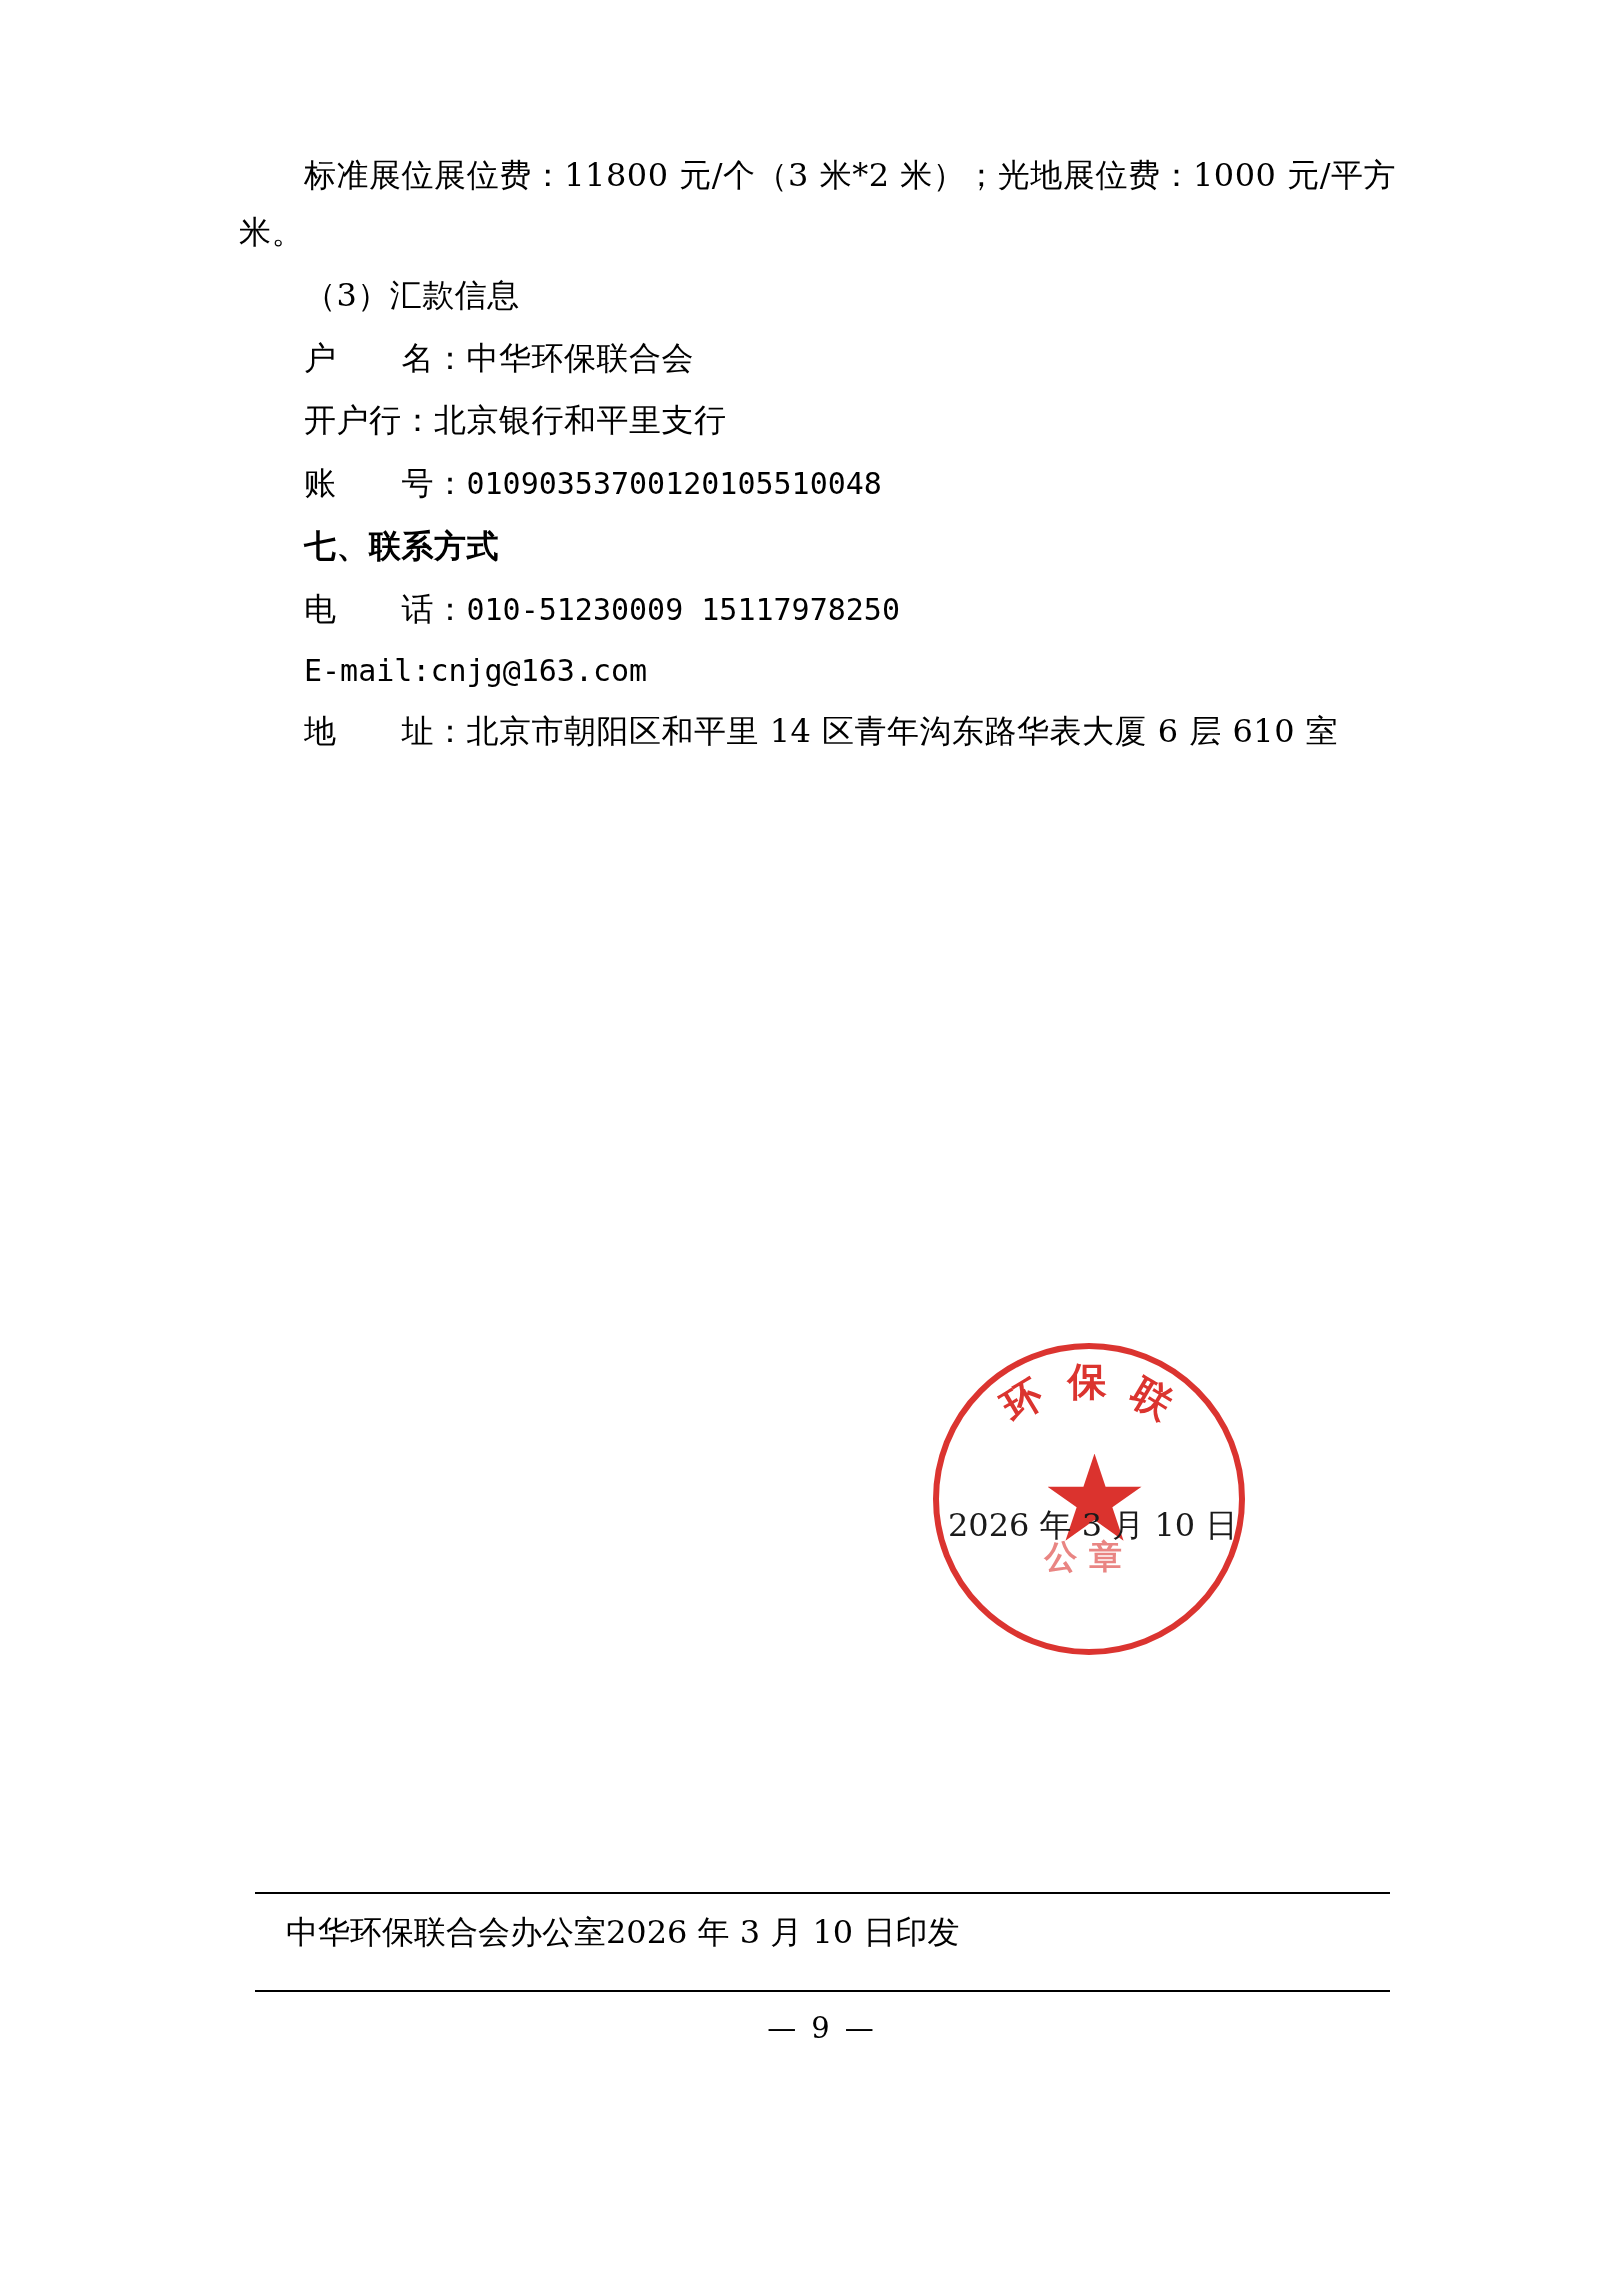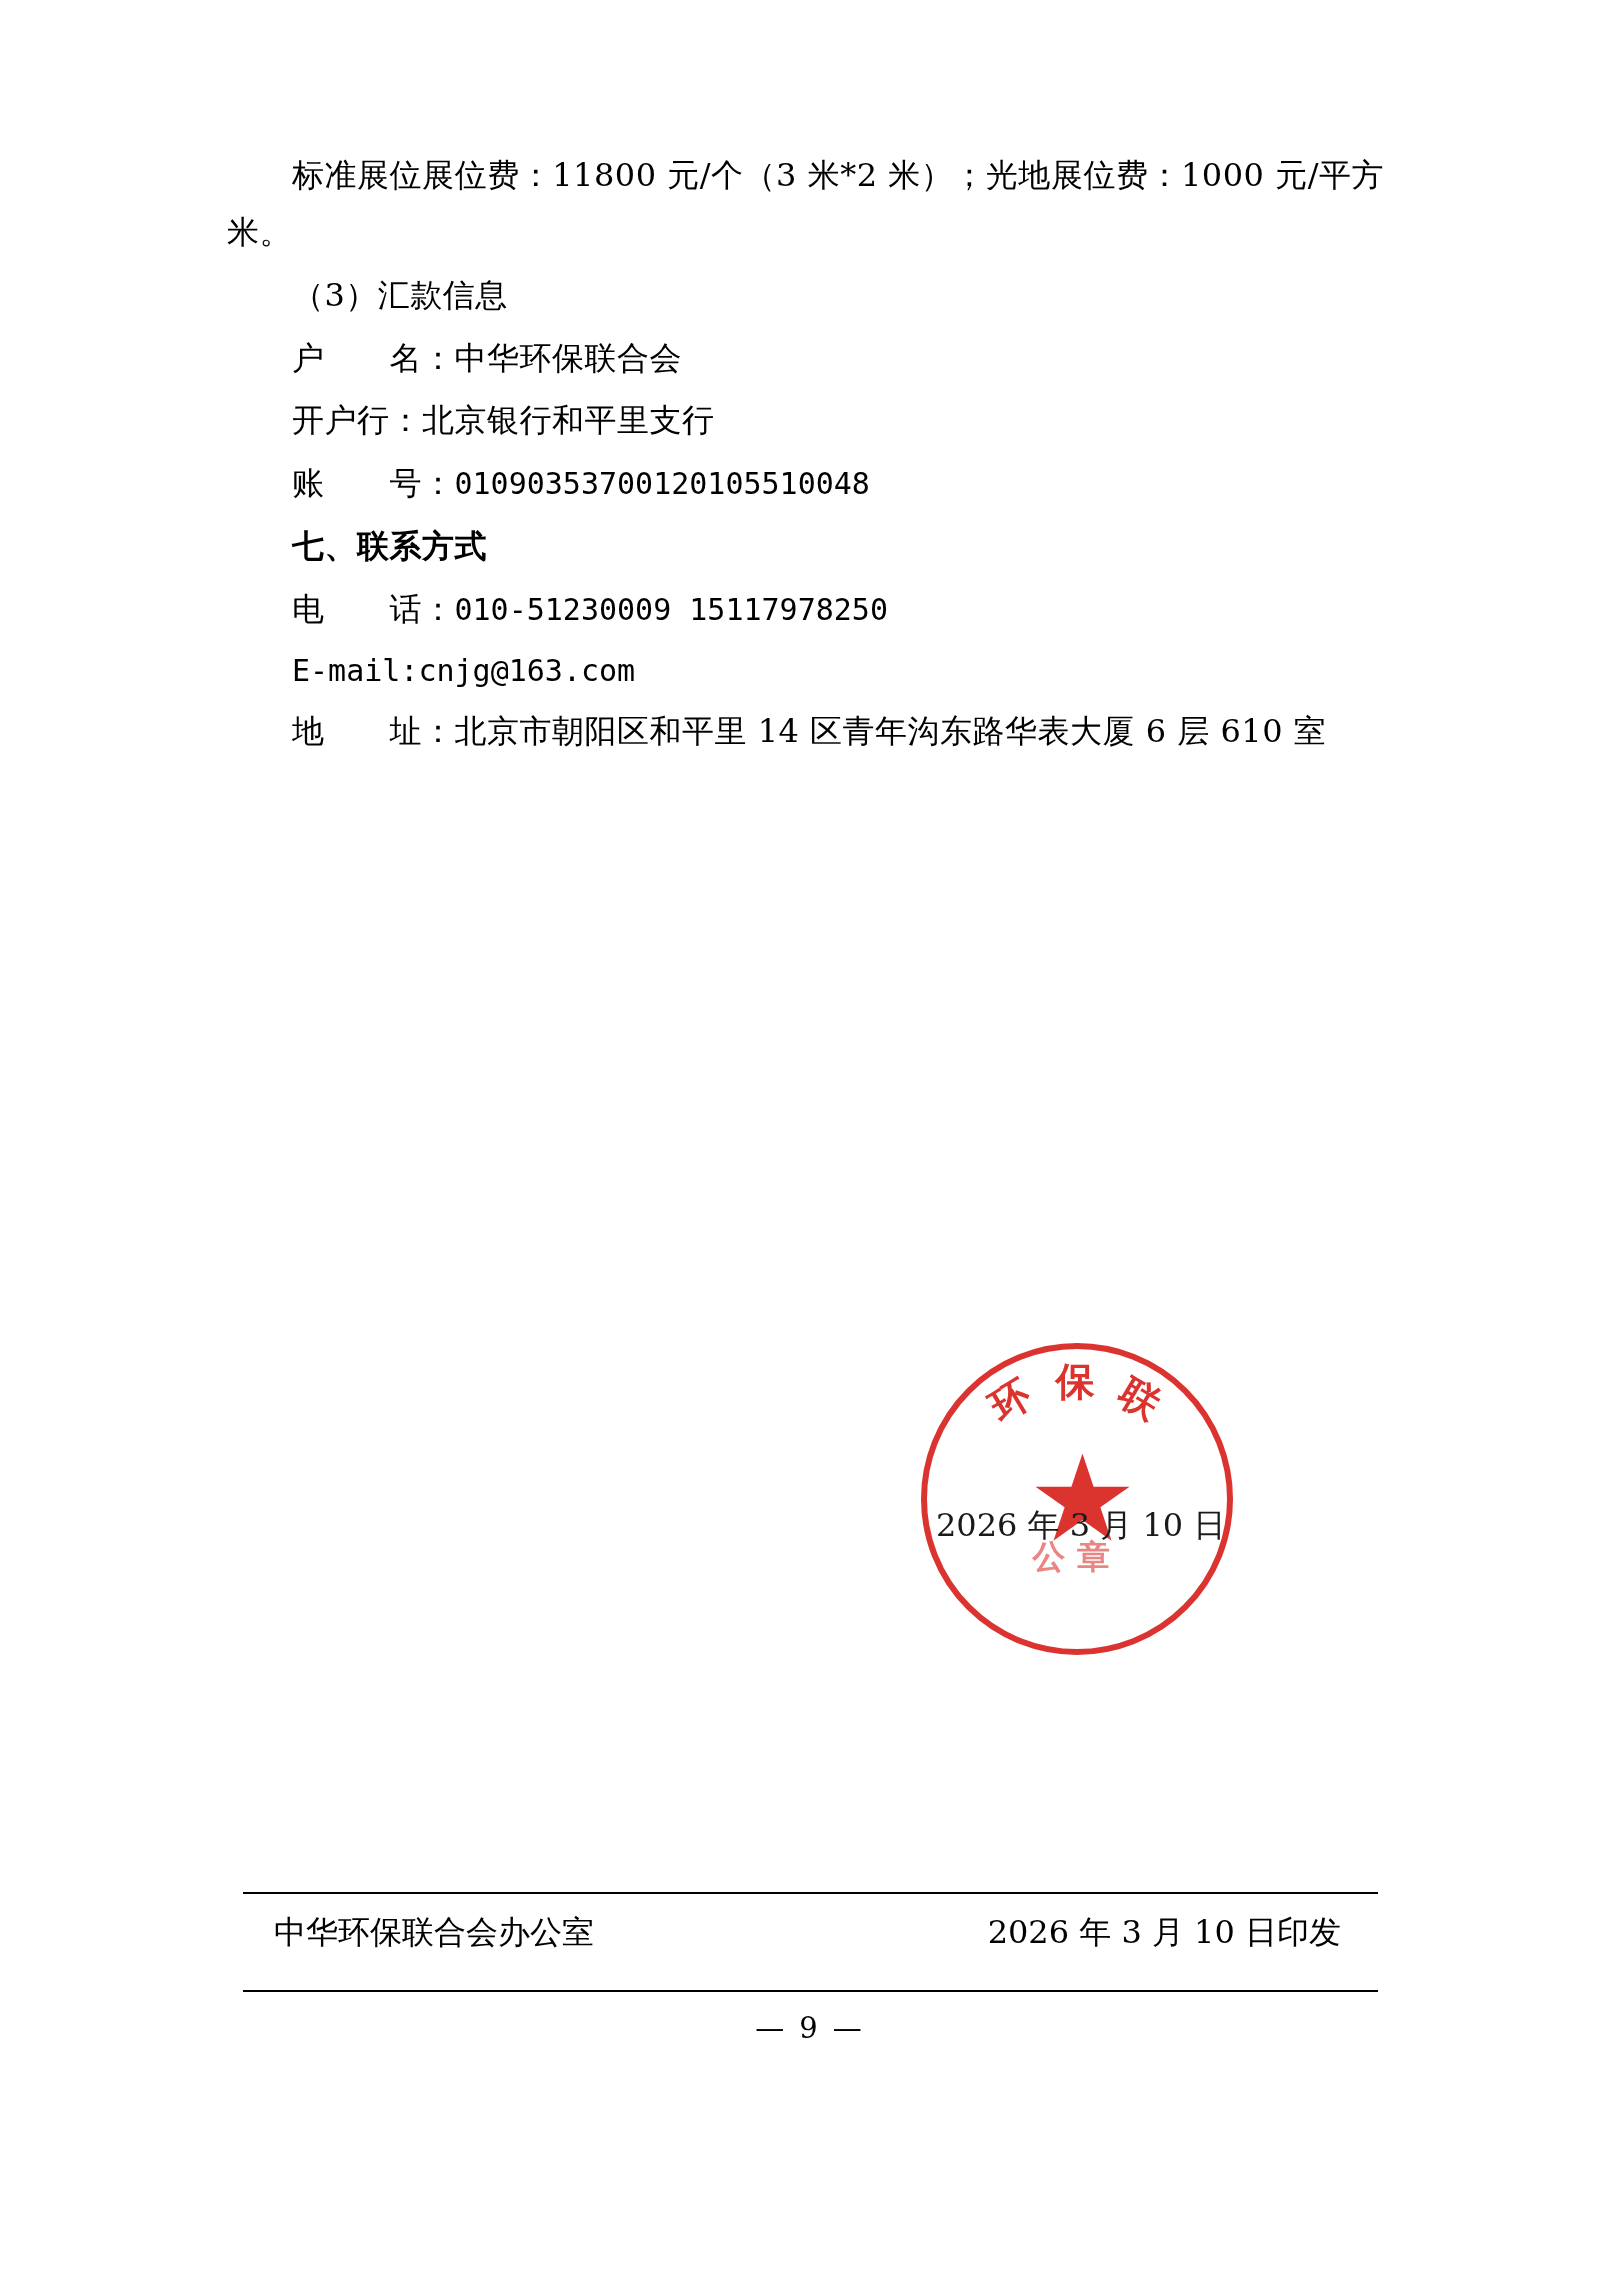--- a/index.html
+++ b/index.html
@@ -10,21 +10,21 @@
   body {
     width: 1620px;
     height: 2293px;
     position: relative;
     font-family: "DejaVu Serif", "Liberation Serif", serif;
     color: #000000;
     overflow: hidden;
   }
   .page {
     position: absolute;
-    left: 0; top: 0;
+    left: 12px; top: 0;
     width: 1568px;
     height: 2293px;
     padding-left: 28px;
   }
   .content {
     position: absolute;
     left: 227px;
     top: 147px;
     width: 1157px;
   }
@@ -141,21 +141,21 @@
     width: 1135px;
     height: 2px;
     background: #000;
   }
   .footer-row {
     position: absolute;
     left: 243px;
     top: 1913px;
     width: 1135px;
     display: flex;
-    justify-content: space-between;
+    justify-content: flex-start;
     font-size: 32px;
     line-height: 1.2;
   }
   .footer-left { margin-left: 31px; }
   .footer-right { margin-right: 37px; }
   .page-number {
     position: absolute;
     left: 0;
     top: 2011px;
     width: 1620px;

